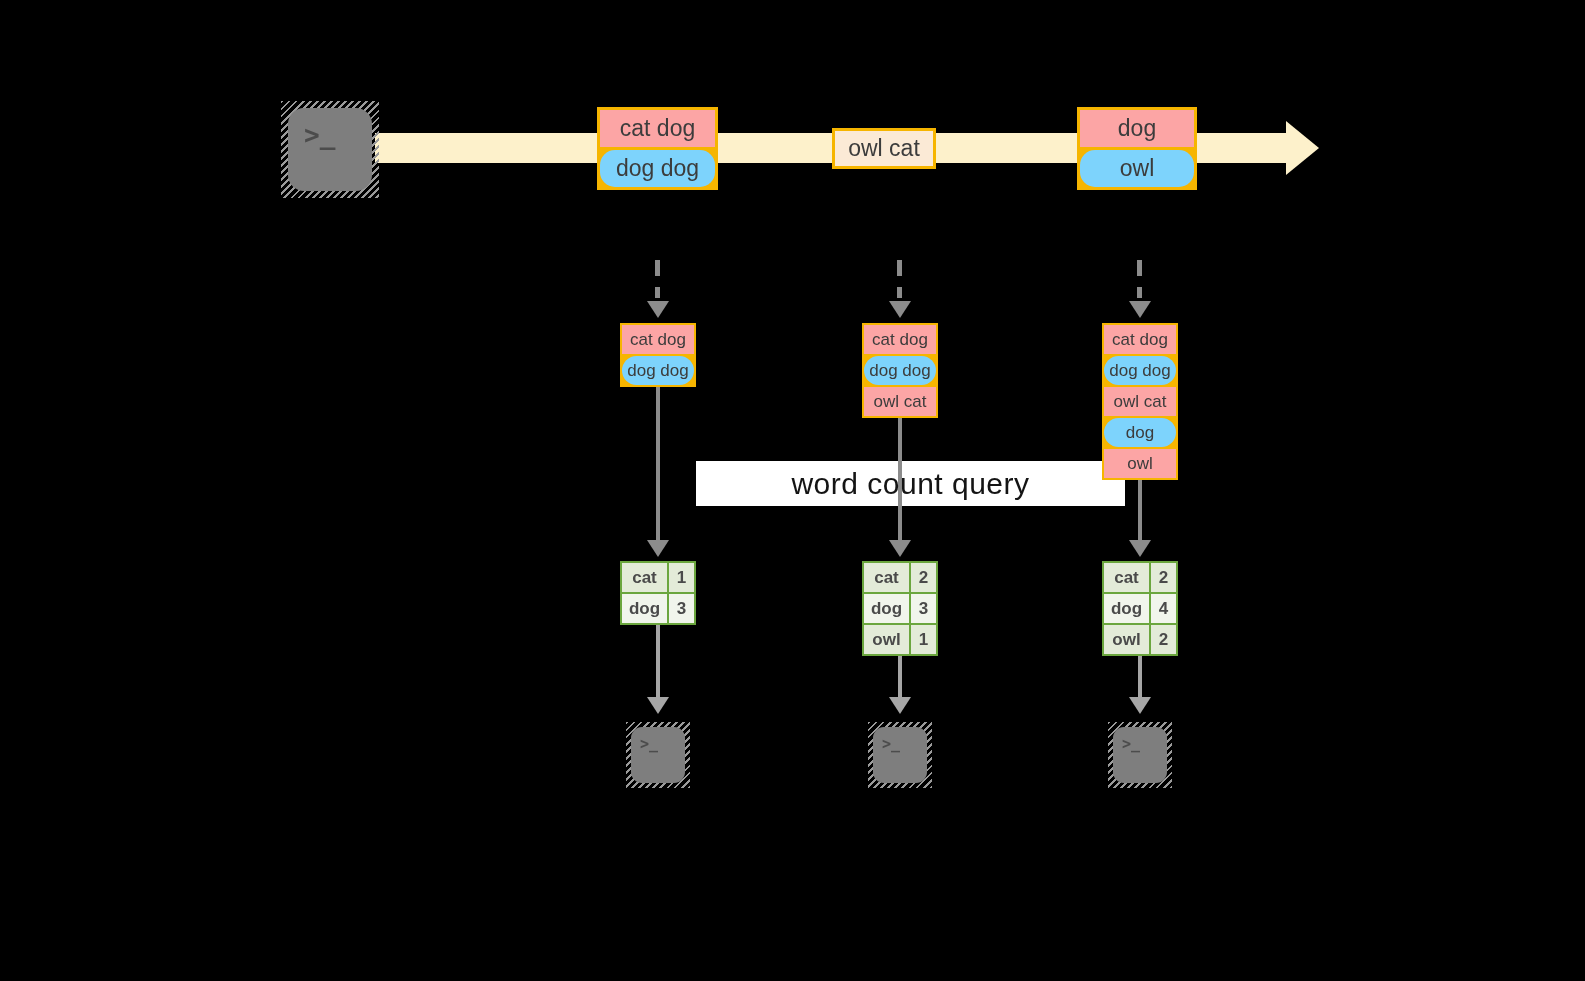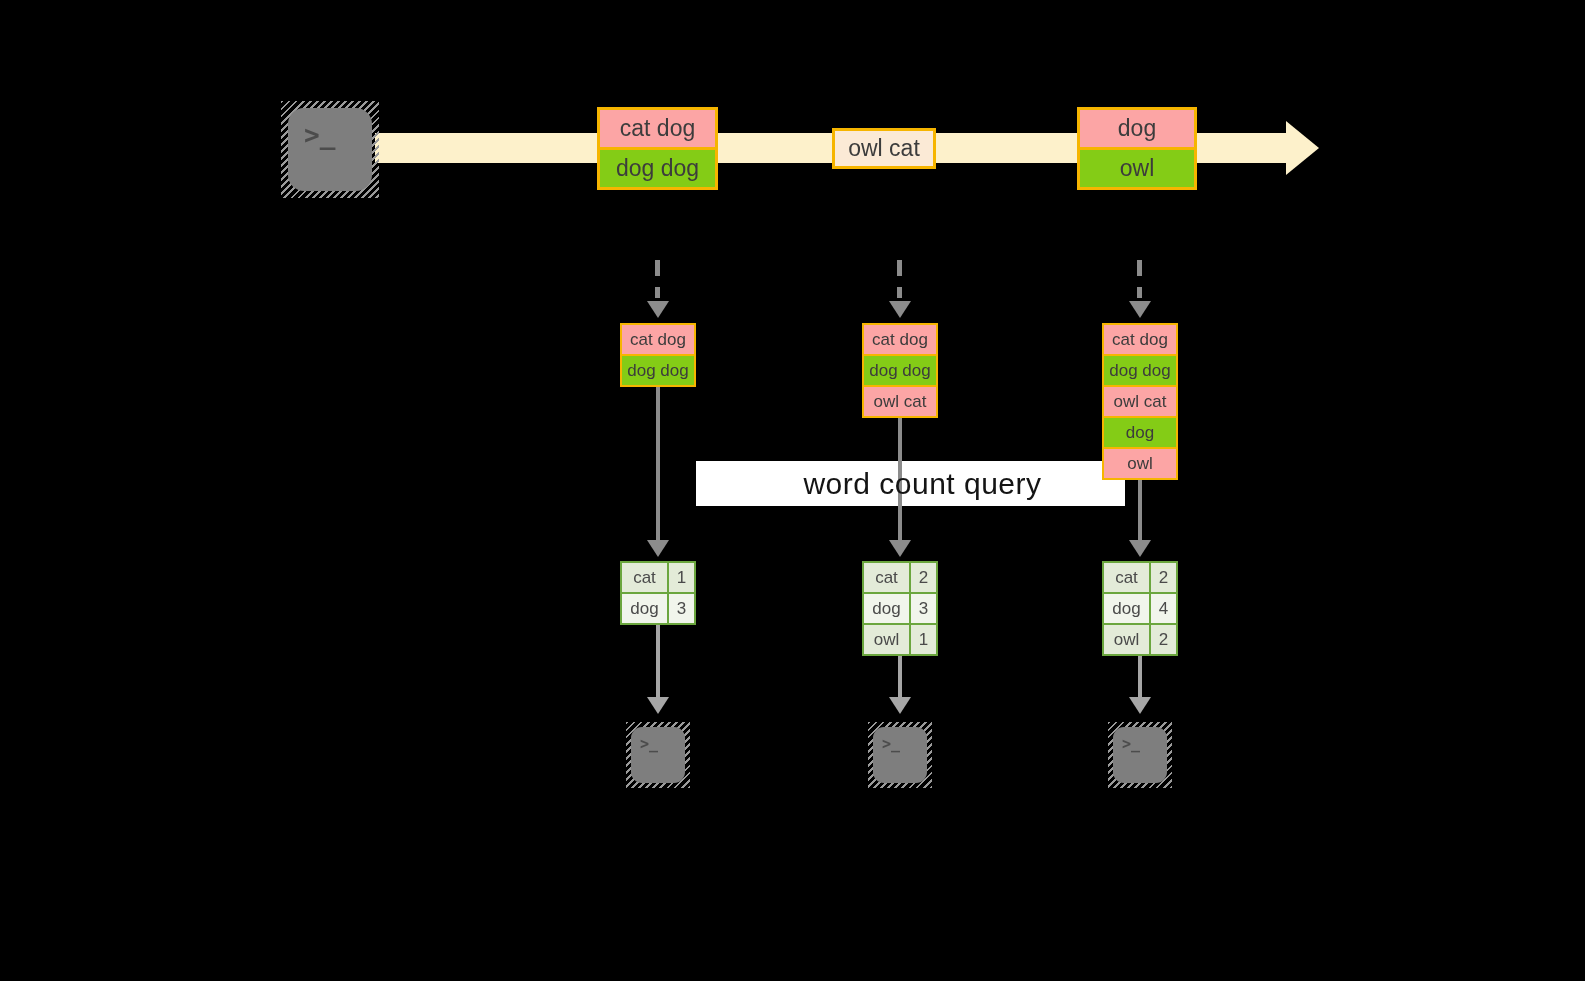--- a/index.html
+++ b/index.html
@@ -55,21 +55,21 @@
   }
   .ecell {
     text-align: center;
     color: #3c3c3c;
     font-size: 23px;
     line-height: 37px;
     height: 37px;
   }
   .ecell + .ecell { margin-top: 3px; }
   .fill-dark  { background: #fca5a5; }
-  .fill-light { background: #84cc16; }
+  .fill-light { background: #7dd3fc; border-radius: 15px; }
   .fill-mid   { background: #fbead6; }
   .ebox-1 { left: 597px; top: 107px; width: 115px; }
   .ebox-2 { left: 832px; top: 128px; width: 98px; }
   .ebox-2 .ecell { height: 35px; line-height: 35px; }
   .ebox-3 { left: 1077px; top: 107px; width: 114px; }
 
   
   .dash-line {
     width: 5px; top: 260px; height: 38px;
     background: repeating-linear-gradient(#8c8c8c 0 16px, rgba(0,0,0,0) 16px 27px);
@@ -107,30 +107,29 @@
     left: 696px; top: 461px; width: 429px; height: 45px;
     background: #ffffff;
   }
   .query-label {
     left: 696px; top: 461px; width: 429px; height: 45px;
     color: #141414;
     font-size: 30px;
     line-height: 45px;
     text-align: center;
     letter-spacing: 0.5px;
-    margin-left: 12px;
   }
 
   
   .rtable {
     top: 561px; width: 72px;
     border: 2px solid #6ba63e;
     background: #6ba63e;
   }
-  .rrow { display: flex; height: 29px; }
+  .rrow { display: flex; height: 29px; font-weight: bold; }
   .rrow + .rrow { margin-top: 2px; }
   .rcell-word {
     width: 45px; margin-right: 2px;
     text-align: center; color: #4a4a4a;
     font-size: 17px; line-height: 29px;
   }
   .rcell-num {
     width: 25px;
     text-align: center; color: #4a4a4a;
     font-size: 17px; line-height: 29px;

